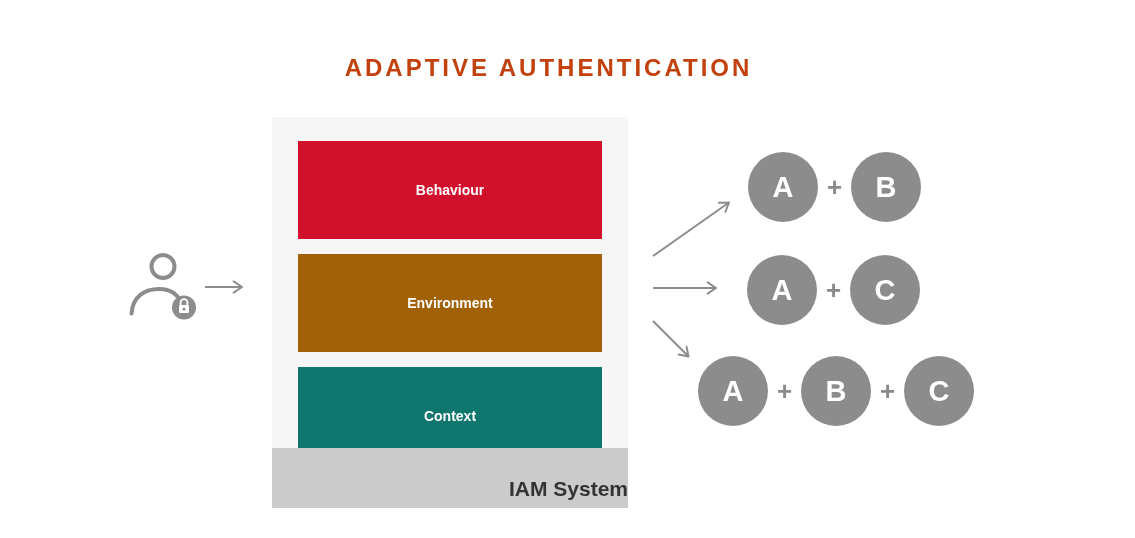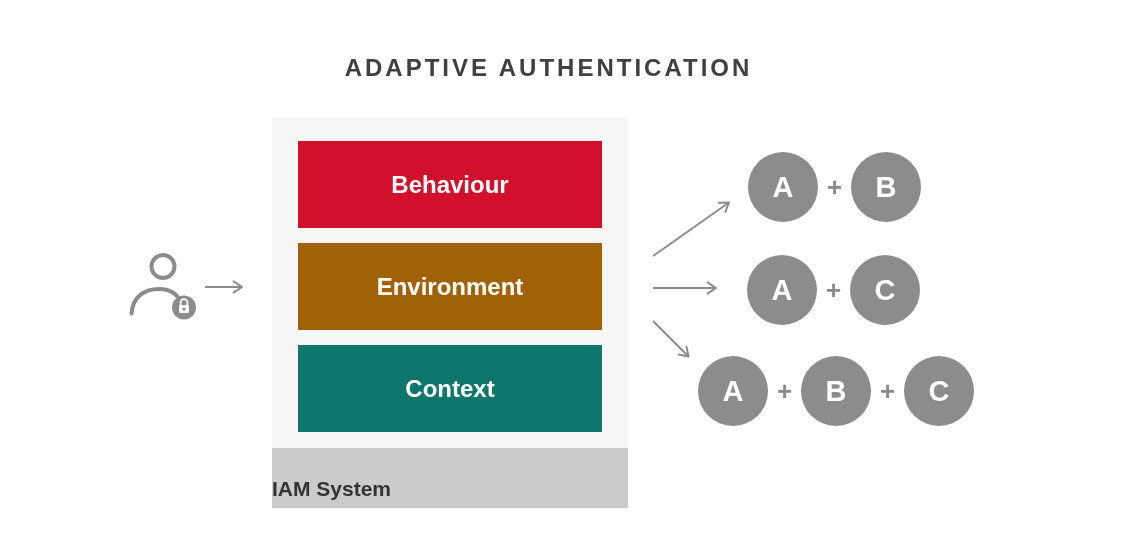--- a/index.html
+++ b/index.html
@@ -10,46 +10,46 @@
     background:#ffffff;
     overflow:hidden;
     font-family:"Liberation Sans","DejaVu Sans",sans-serif;
   }
   .title {
     position:absolute;
     left:136px; top:54px; width:825px;
     text-align:center;
     font-size:24px; font-weight:700;
     letter-spacing:3px;
-    color:#404040;
+    color:#c2410c;
     white-space:nowrap;
   }
   
   .stack {
     position:absolute;
     left:272px; top:117px;
     width:356px; height:391px;
     background:#f6f6f6;
   }
   .stack-layers {
     position:absolute;
     left:26px; right:26px; top:24px;
   }
   .layer {
-    height:87px;
+    height:98px;
     margin-bottom:15px;
     display:flex; align-items:center; justify-content:center;
     color:#ffffff;
-    font-size:24px; font-weight:700;
+    font-size:14px; font-weight:700;
   }
   .stack-base {
     position:absolute;
     left:0; right:0; bottom:0; height:60px;
     background:#cbcbcb;
-    display:flex; align-items:flex-end; justify-content:flex-start;
+    display:flex; align-items:flex-end; justify-content:flex-end;
     padding-bottom:7px;
     color:#333333;
     font-size:21px; font-weight:700;margin-top:40px;
   }
   
   .person-svg { position:absolute; left:126px; top:248px; }
   
   .arrows-svg {
     position:absolute; left:0; top:0;
     width:1135px; height:538px;

